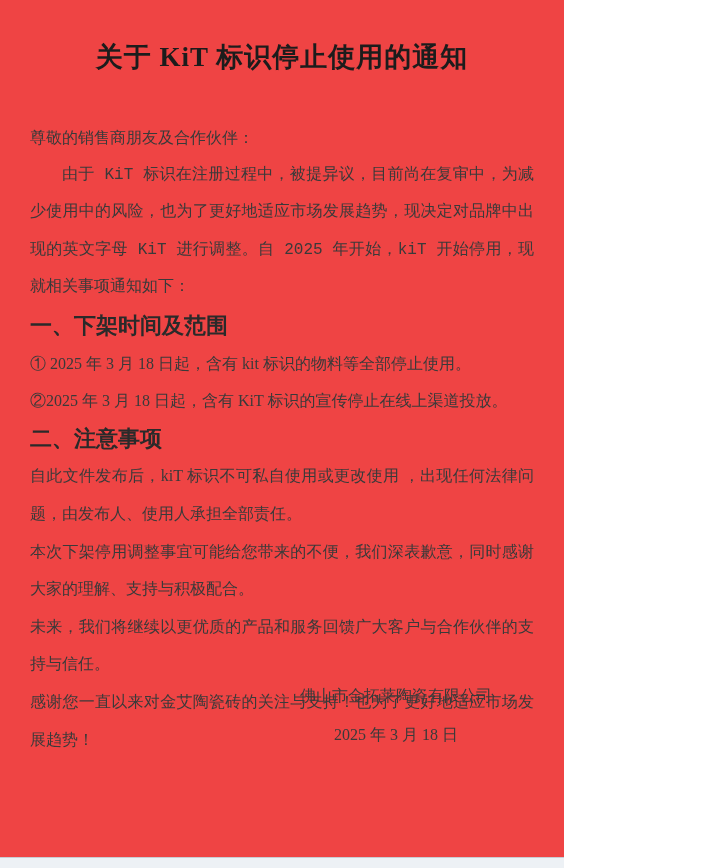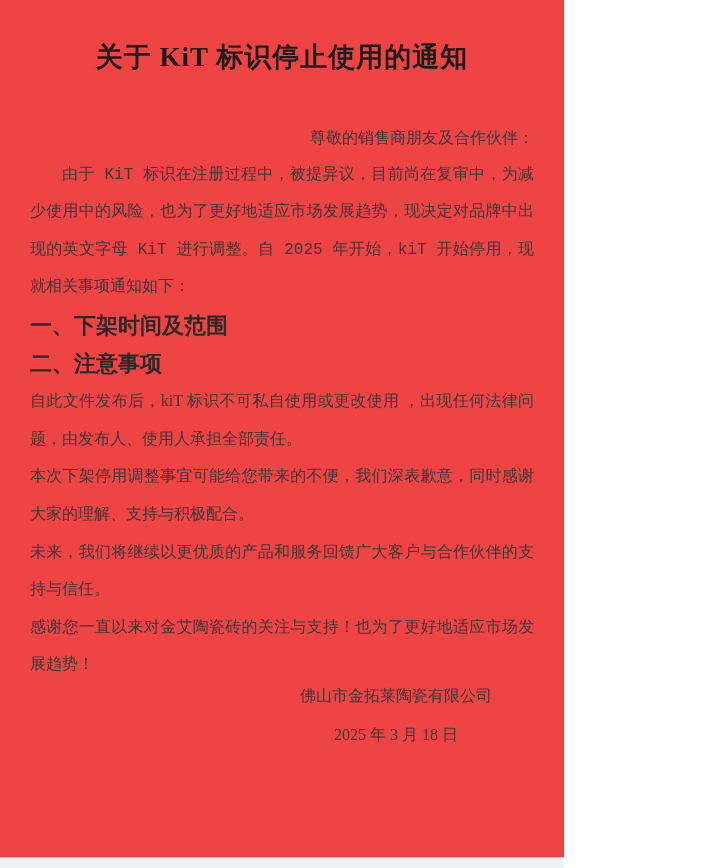--- a/index.html
+++ b/index.html
@@ -26,21 +26,20 @@
     font-size: 27px;
     line-height: 34px;
     font-weight: bold;
     color: #1c1c1c;
     letter-spacing: 1px;
   }
   .salutation {
     margin: 45px 0 0 0;
     font-size: 16px;
     line-height: 37.6px;
-    text-align: right;
   }
   .para {
     margin: 0;
     font-size: 16px;
     line-height: 37.6px;
     text-align: justify;
     text-justify: inter-ideograph;
   }
   .indent {
     text-indent: 2em;
@@ -98,21 +97,23 @@
   <div class="content">
 
     <h1 class="doc-title">关于 KiT 标识停止使用的通知</h1>
 
     <p class="salutation">尊敬的销售商朋友及合作伙伴：</p>
 
     <p class="para indent">由于 KiT 标识在注册过程中，被提异议，目前尚在复审中，为减少使用中的风险，也为了更好地适应市场发展趋势，现决定对品牌中出现的英文字母 KiT 进行调整。自 2025 年开始，kiT 开始停用，现就相关事项通知如下：</p>
 
     <h2 class="sec-heading">一、下架时间及范围</h2>
 
+    <p class="para">① 2025 年 3 月 18 日起，含有 kit 标识的物料等全部停止使用。</p>
 
+    <p class="para">②2025 年 3 月 18 日起，含有 KiT 标识的宣传停止在线上渠道投放。</p>
 
     <h2 class="sec-heading">二、注意事项</h2>
 
     <p class="para">自此文件发布后，kiT 标识不可私自使用或更改使用 ，出现任何法律问题，由发布人、使用人承担全部责任。</p>
 
     <p class="para">本次下架停用调整事宜可能给您带来的不便，我们深表歉意，同时感谢大家的理解、支持与积极配合。</p>
 
     <p class="para">未来，我们将继续以更优质的产品和服务回馈广大客户与合作伙伴的支持与信任。</p>
 
     <p class="para">感谢您一直以来对金艾陶瓷砖的关注与支持！也为了更好地适应市场发展趋势！</p>

